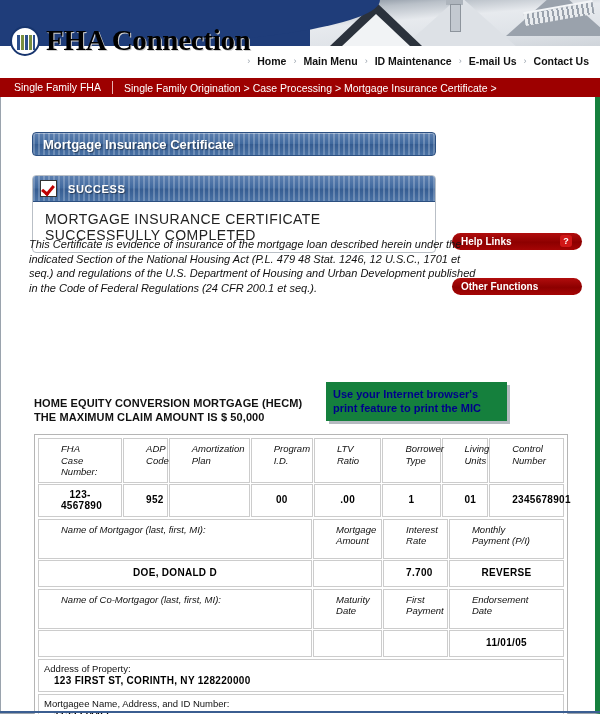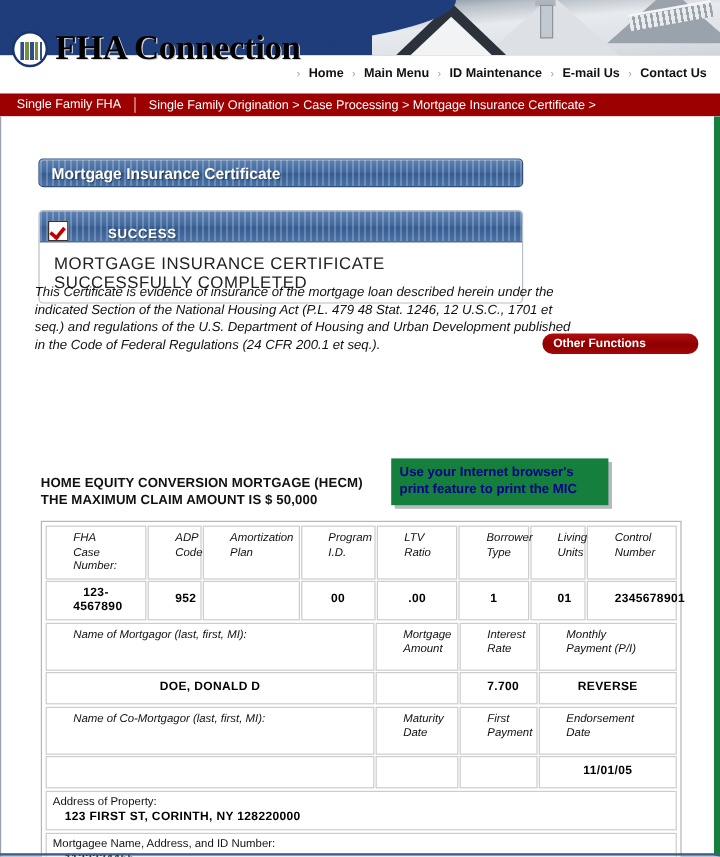--- a/index.html
+++ b/index.html
@@ -214,23 +214,22 @@
     background: #ffffff;
     box-sizing: border-box;
     overflow: hidden;
   }
   .successbar {
     height: 25px;
     background:
       repeating-linear-gradient(90deg, rgba(255,255,255,.22) 0 2px, rgba(255,255,255,0) 2px 5px),
       linear-gradient(180deg,#5d80b0 0%, #40699e 48%, #355c91 52%, #4a72a5 100%);
     display: flex;
-    align-items: flex-end;
+    align-items: center;
     border-bottom: 1px solid #2c4f80;
-    gap: 22px;
   }
   .chk {
     width: 15px; height: 15px;
     margin-left: 7px;
     background: #ffffff;
     border: 1px solid #333;
     position: relative;
     flex: none;
   }
   .chk::after {
@@ -426,20 +425,24 @@
   </div>
 
   <div class="successbox">
     <div class="successbar">
       <div class="chk"></div>
       <span>SUCCESS</span>
     </div>
     <div class="successmsg">MORTGAGE INSURANCE CERTIFICATE SUCCESSFULLY COMPLETED</div>
   </div>
 
+  <div class="pill help">
+    <span>Help Links</span>
+    <span class="qmark">?</span>
+  </div>
 
   <div class="pill other">
     <span>Other Functions</span>
   </div>
 
   <div class="legal">This Certificate is evidence of insurance of the mortgage loan described herein under the indicated Section of the National Housing Act (P.L. 479 48 Stat. 1246, 12 U.S.C., 1701 et seq.) and regulations of the U.S. Department of Housing and Urban Development published in the Code of Federal Regulations (24 CFR 200.1 et seq.).</div>
 
   <div class="callout">Use your Internet browser's print feature to print the MIC</div>
 
   <div class="hecm">

